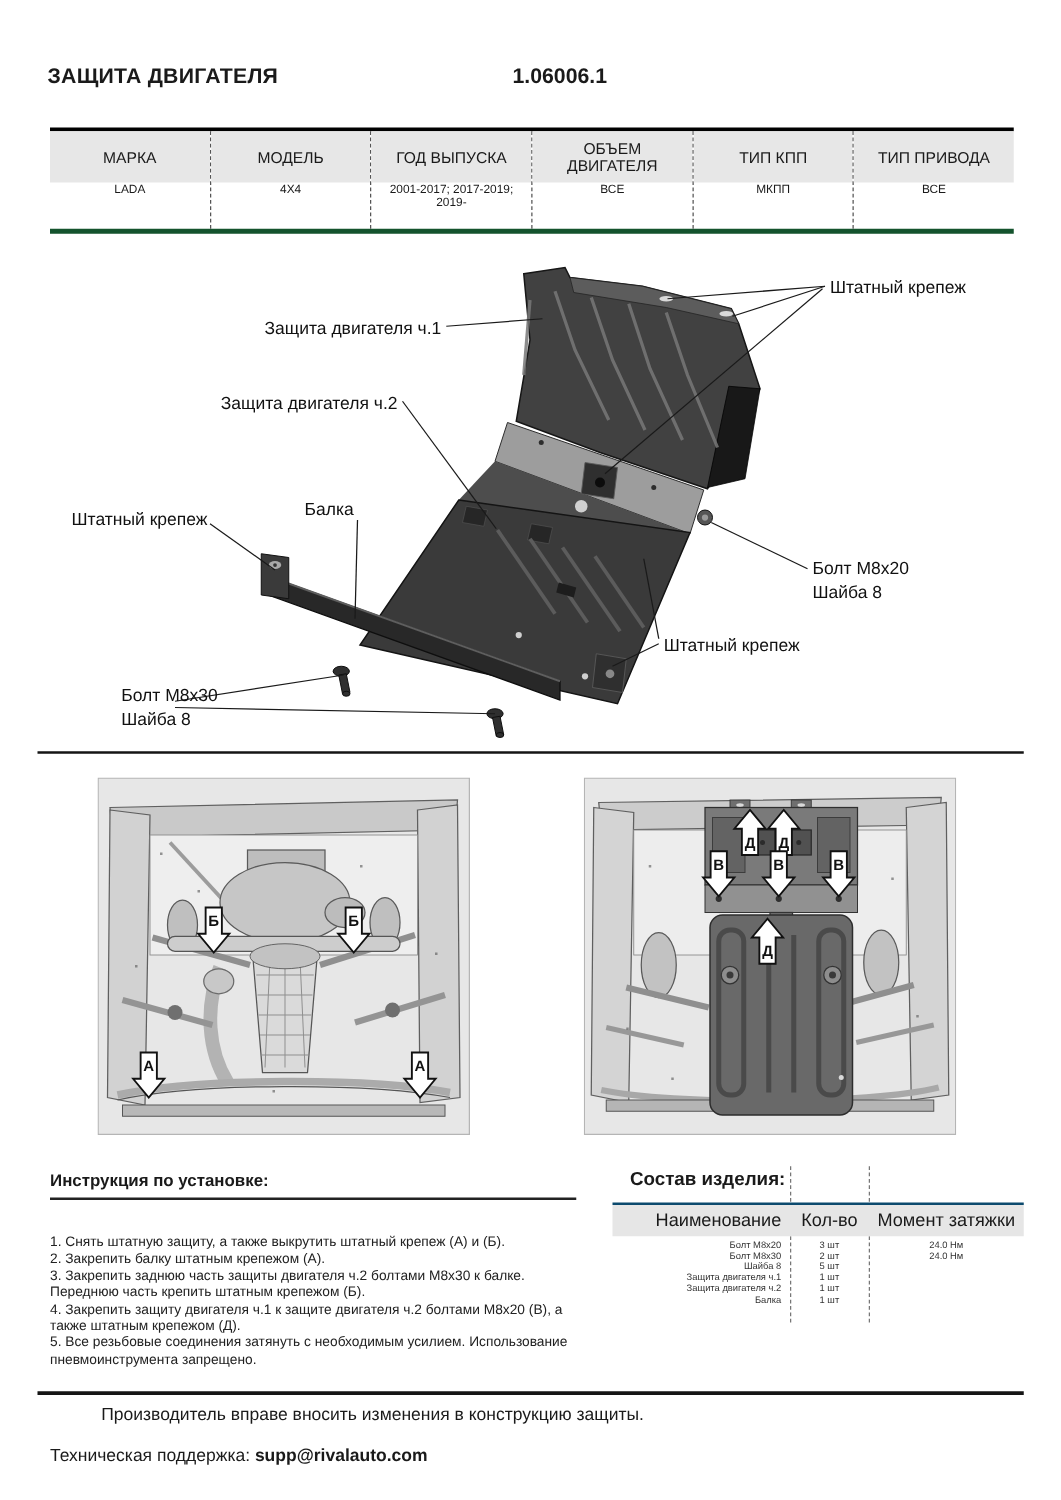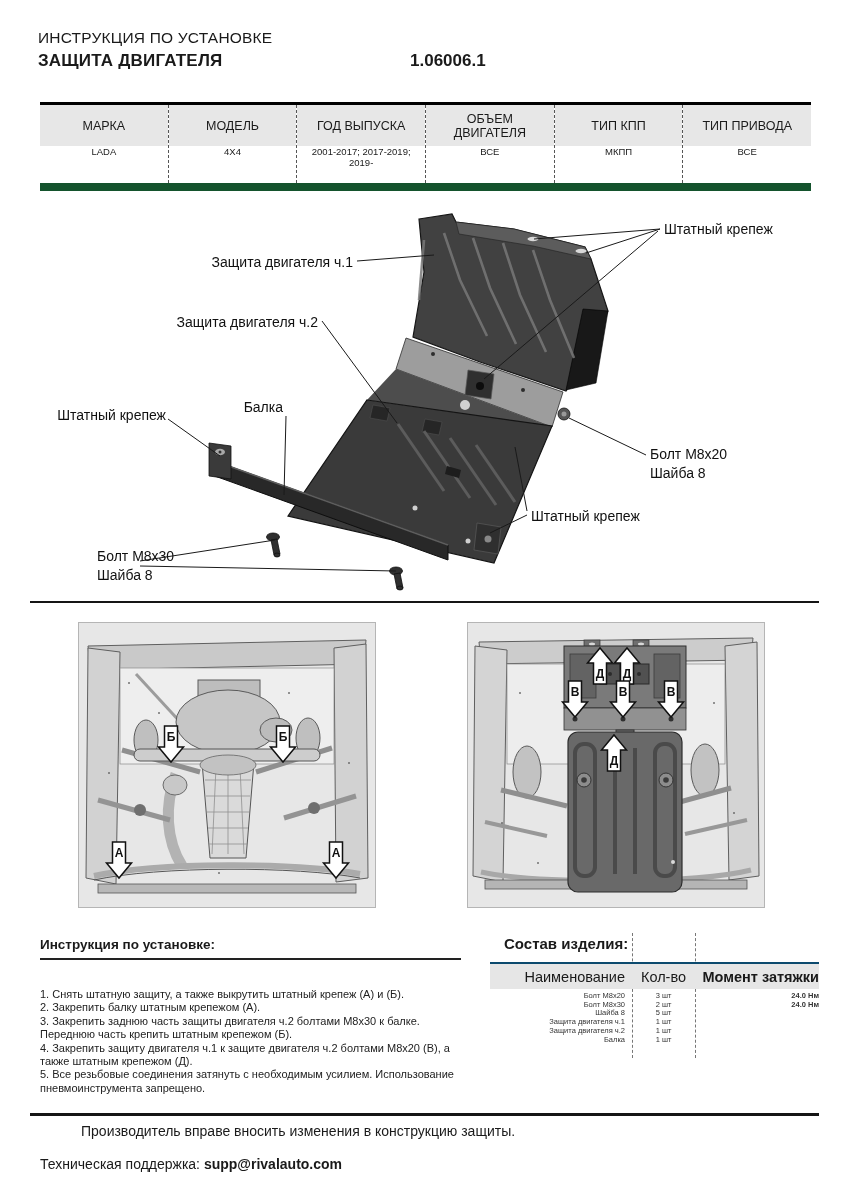--- a/index.html
+++ b/index.html
@@ -6,21 +6,21 @@
   .page{position:relative;width:849px;height:1200px;background:#fff;
         font-family:"Liberation Sans",sans-serif;color:#1a1a1a;overflow:hidden;}
   .abs{position:absolute;}
 
   
   .hdr-sub{left:38px;top:29px;font-size:15.5px;letter-spacing:.2px;}
   .hdr-title{left:38px;top:51px;font-size:17px;font-weight:bold;letter-spacing:.2px;}
   .hdr-part{left:410px;top:51px;font-size:17px;font-weight:bold;}
 
   
-  .spec{left:40px;top:102px;width:771px;border-top:3px solid #000;border-bottom:8px solid #14532d;display:flex;justify-content:space-between;}
+  .spec{left:40px;top:102px;width:771px;border-top:3px solid #000;border-bottom:4px solid #14532d;display:flex;justify-content:space-between;}
   .spec-col{flex:1;}
   .spec-col + .spec-col{border-left:1px dashed #555;}
   .spec-head{height:41px;background:#e7e7e7;display:flex;align-items:center;justify-content:center;
              text-align:center;font-size:12.5px;line-height:14px;}
   .spec-head span{max-width:92px;}
   .spec-val{height:37px;display:flex;justify-content:center;font-size:9.5px;line-height:11px;
             box-sizing:border-box;text-align:center;}
   .spec-val span{max-width:116px;}
 
   
@@ -38,37 +38,36 @@
   .instr-rule{left:40px;top:958px;width:421px;height:2px;background:#222;}
   .instr-steps{left:40px;top:988px;width:430px;font-size:11px;line-height:13.4px;color:#222;}
 
   
   .comp-title{left:504px;top:935px;font-size:15px;font-weight:bold;}
   .comp-table{left:490px;top:962px;width:329px;border-top:2px solid #0c4a6e;}
   .comp-head{display:flex;background:#e6e6e6;height:25px;align-items:center;font-size:14.5px;}
   .comp-row{display:flex;font-size:7.5px;line-height:8.7px;color:#333;}
   .c1{width:142px;text-align:right;padding-right:7px;box-sizing:border-box;}
   .c2{width:63px;text-align:center;}
-  .c3{width:124px;text-align:right;font-weight:bold;}
+  .c3{width:124px;text-align:center;}
   .comp-rows{padding-top:3px;}
   .comp-dash{top:933px;height:125px;border-left:1px dashed #777;width:0;}
   .dash1{left:632px;} .dash2{left:695px;}
 
   
   .footer-rule{left:30px;top:1113px;width:789px;height:3px;background:#151515;}
   .footer-1{left:40px;top:1123px;font-size:14px;margin-left:41px;}
   .footer-2{left:40px;top:1156px;font-size:14px;}
   .footer-2 b{font-weight:bold;}
 </style>
 </head>
 <body>
 
 <div class="page">
 
-  <div class="abs hdr-sub">ИНСТРУКЦИЯ ПО УСТАНОВКЕ</div>
   <div class="abs hdr-title">ЗАЩИТА ДВИГАТЕЛЯ</div>
   <div class="abs hdr-part">1.06006.1</div>
 
   <div class="abs spec">
     <div class="spec-col">
       <div class="spec-head">
           <span>МАРКА</span>
         </div>
       <div class="spec-val">
           <span>LADA</span>

